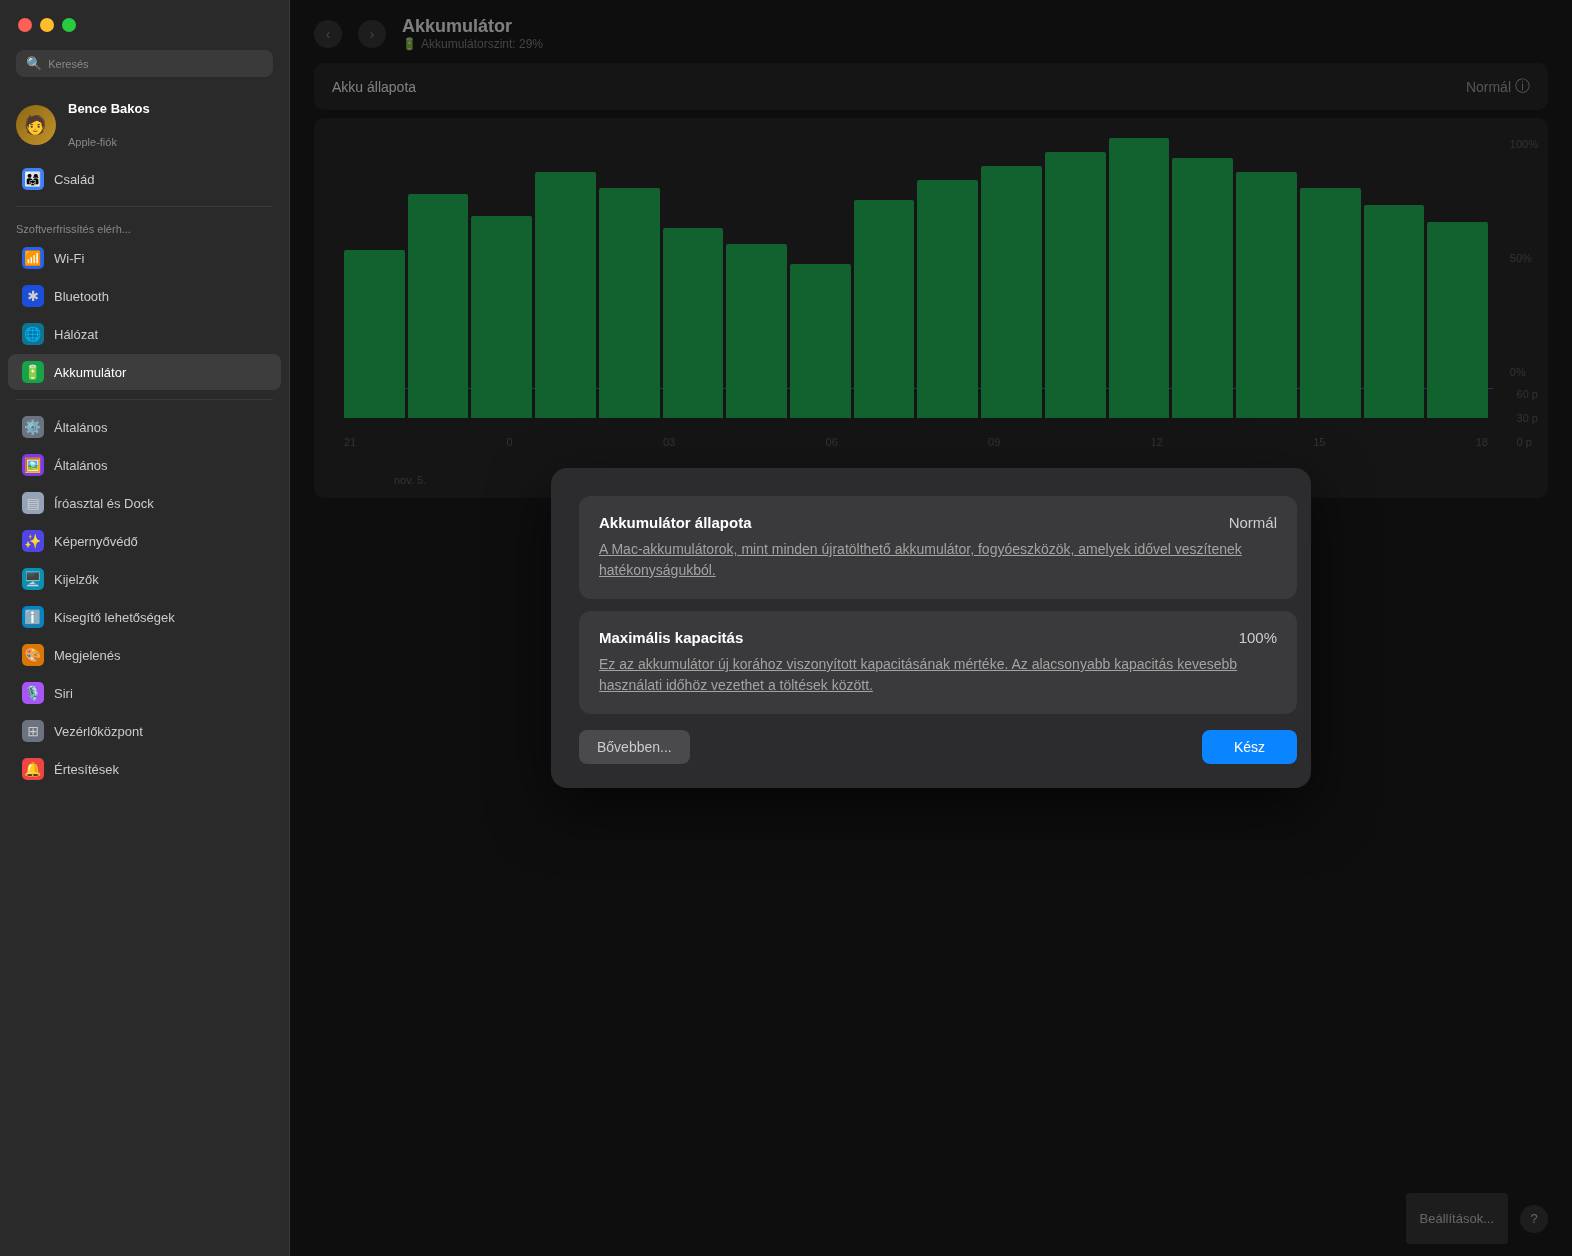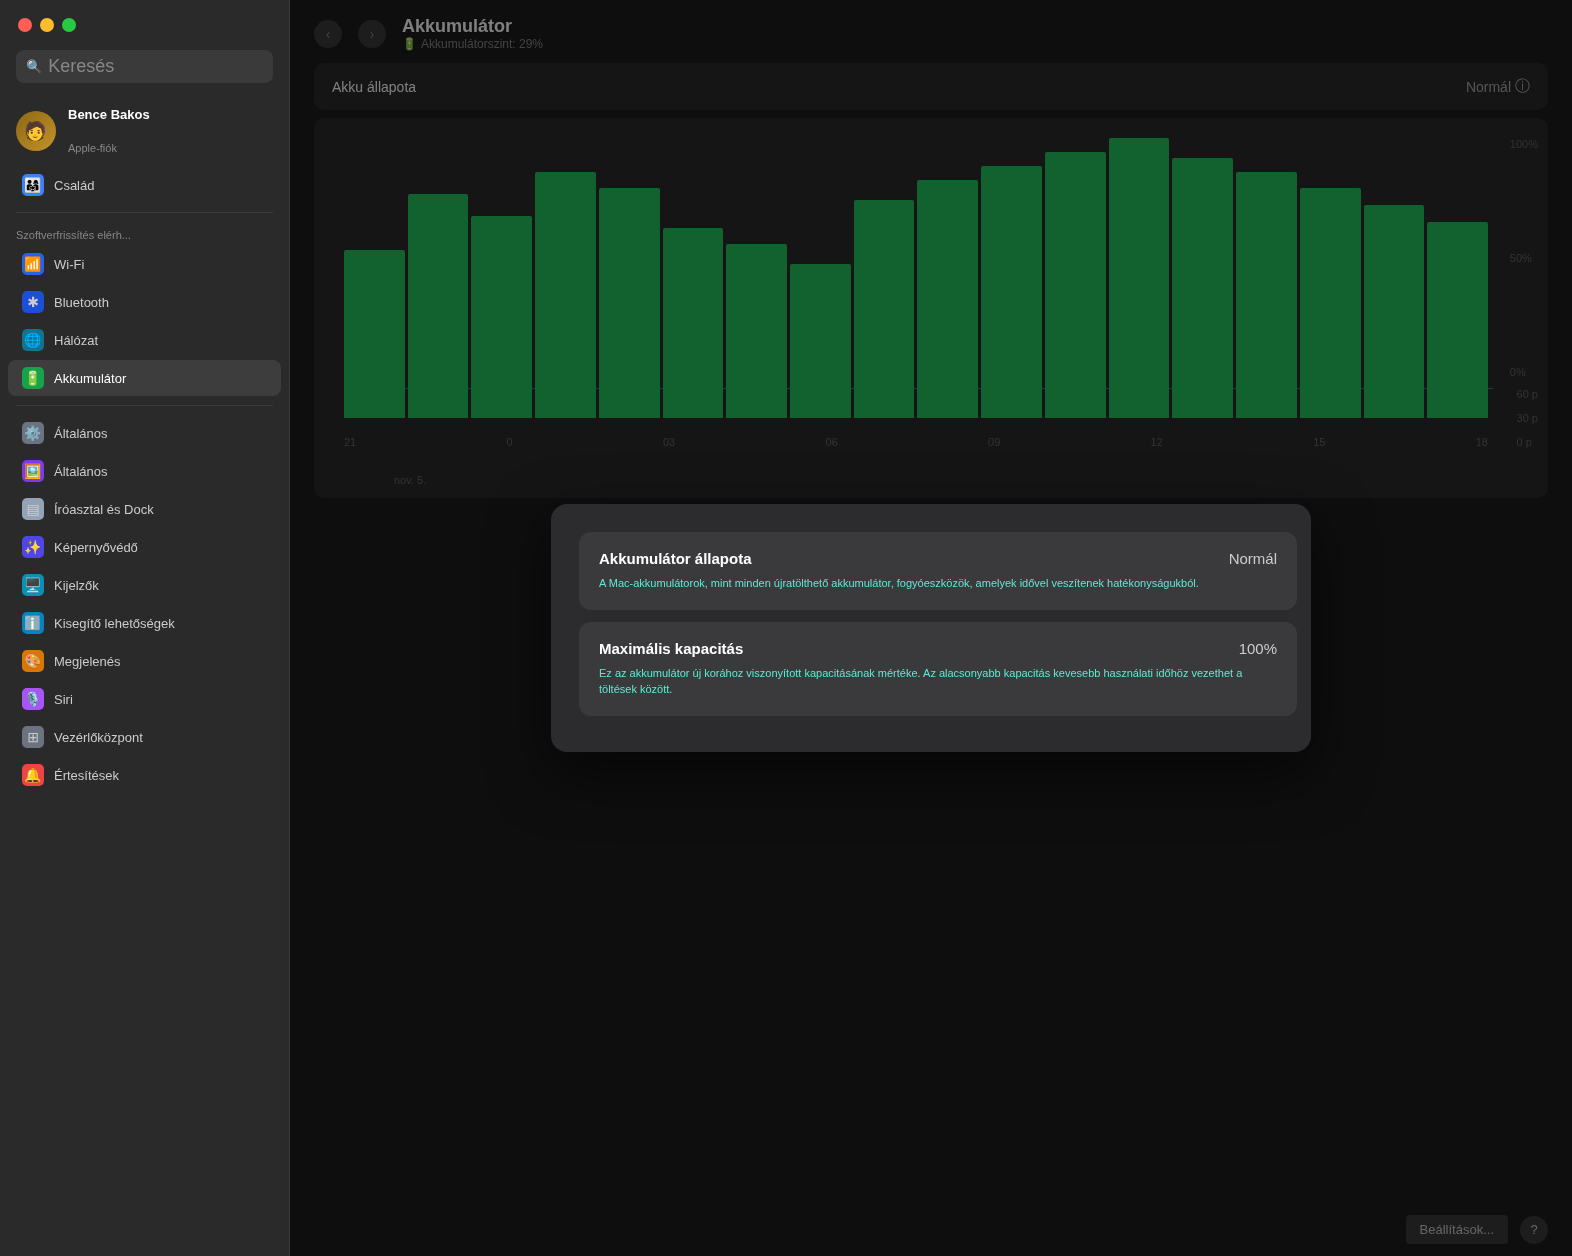--- a/index.html
+++ b/index.html
@@ -54,21 +54,21 @@
     }
     .search-icon-svg {
       color: #888;
       font-size: 13px;
     }
     .search-input {
       background: transparent;
       border: none;
       outline: none;
       color: #aaa;
-      font-size: 18px;
+      font-size: 11px;
       width: 100%;
     }
     .search-input::placeholder { color: #888; }
 
     .user-section {
       display: flex;
       align-items: center;
       gap: 12px;
       padding: 8px 16px 12px 16px;
     }
@@ -212,21 +212,21 @@
       justify-content: flex-end;
       padding: 12px 24px;
       gap: 12px;
     }
     .btn-settings {
       background: #3a3a3a;
       border: none;
       border-radius: 4px;
       color: #ccc;
       font-size: 13px;
-      padding: 7px 14px;
+      padding: 18px 14px;
       cursor: pointer;
     }
     .btn-help {
       background: #3a3a3a;
       border: none;
       border-radius: 50%;
       color: #ccc;
       font-size: 13px;
       width: 28px;
       height: 28px;
@@ -270,23 +270,24 @@
       color: #fff;
       font-size: 15px;
       font-weight: 600;
     }
     .modal-section-value {
       color: #ccc;
       font-size: 15px;
       font-weight: 400;
     }
     .modal-section-desc {
-      color: #5eead4;
-      font-size: 11px;
+      color: #a3a3a3;
+      font-size: 14px;
       line-height: 1.5;
+      text-decoration: underline;
     }
 
     .toggle-switch {
       width: 44px;
       height: 26px;
       background: #0a84ff;
       border-radius: 13px;
       position: relative;
       flex-shrink: 0;
       cursor: pointer;
@@ -528,15 +529,19 @@
 
       <div class="modal-section">
         <div class="modal-section-header">
           <span class="modal-section-title">Maximális kapacitás</span>
           <span class="modal-section-value">100%</span>
         </div>
         <p class="modal-section-desc">Ez az akkumulátor új korához viszonyított kapacitásának mértéke. Az alacsonyabb kapacitás kevesebb használati időhöz vezethet a töltések között.</p>
       </div>
 
 
+      <div class="modal-footer">
+        <button class="btn-more">Bővebben...</button>
+        <button class="btn-done">Kész</button>
+      </div>
     </div>
   </div>
 </div>
 
 </body></html>

